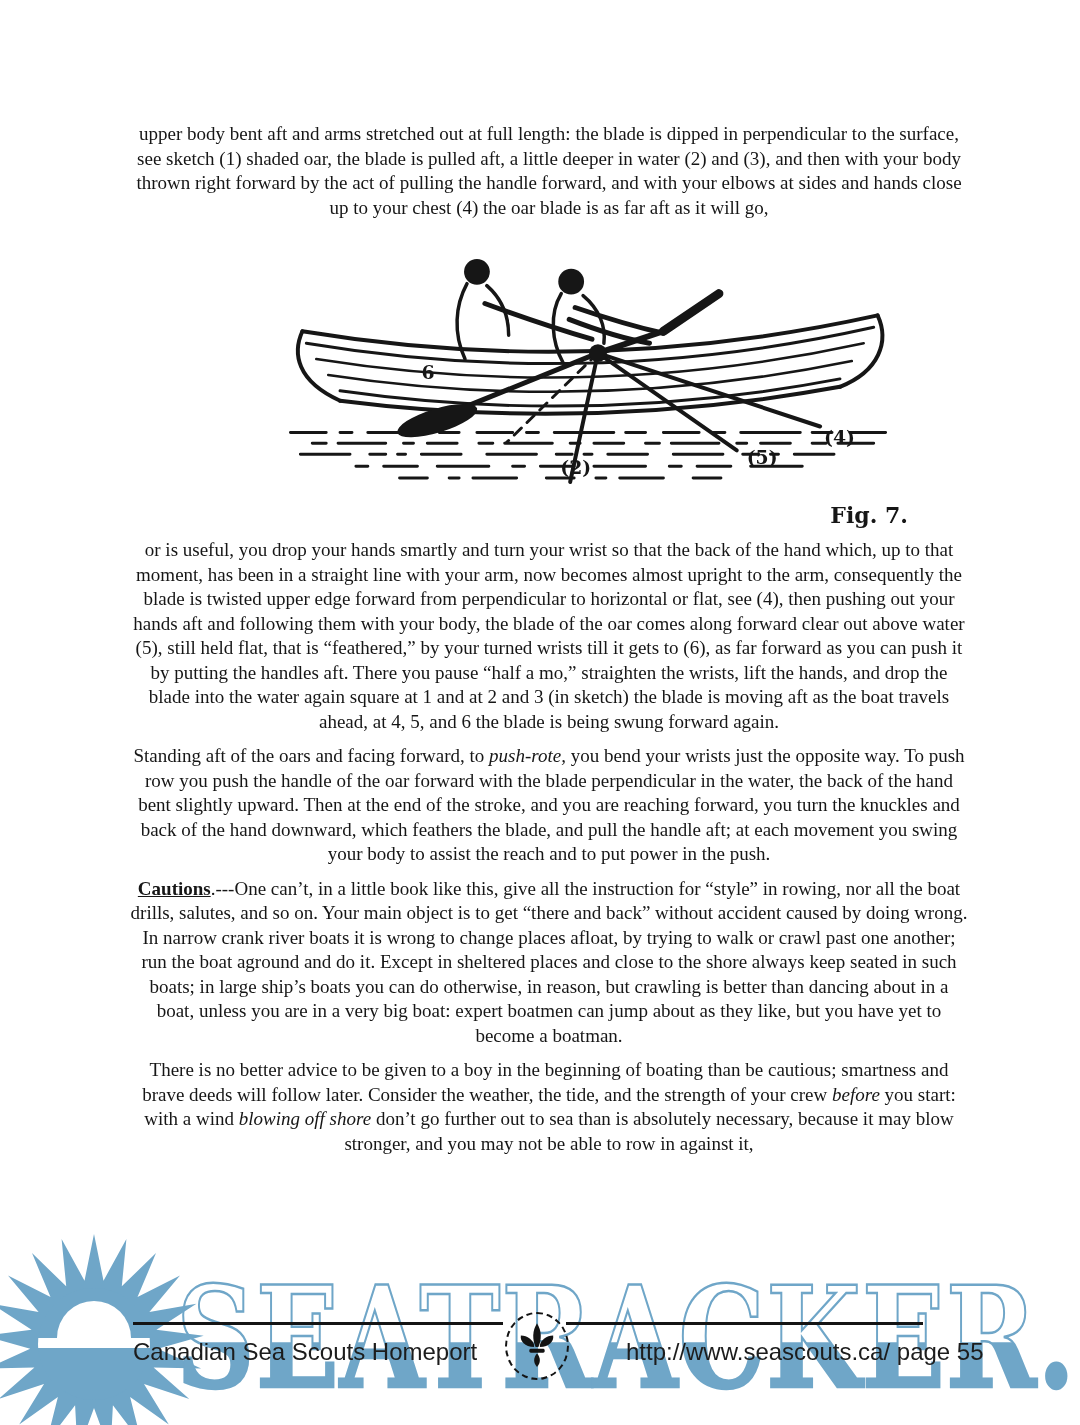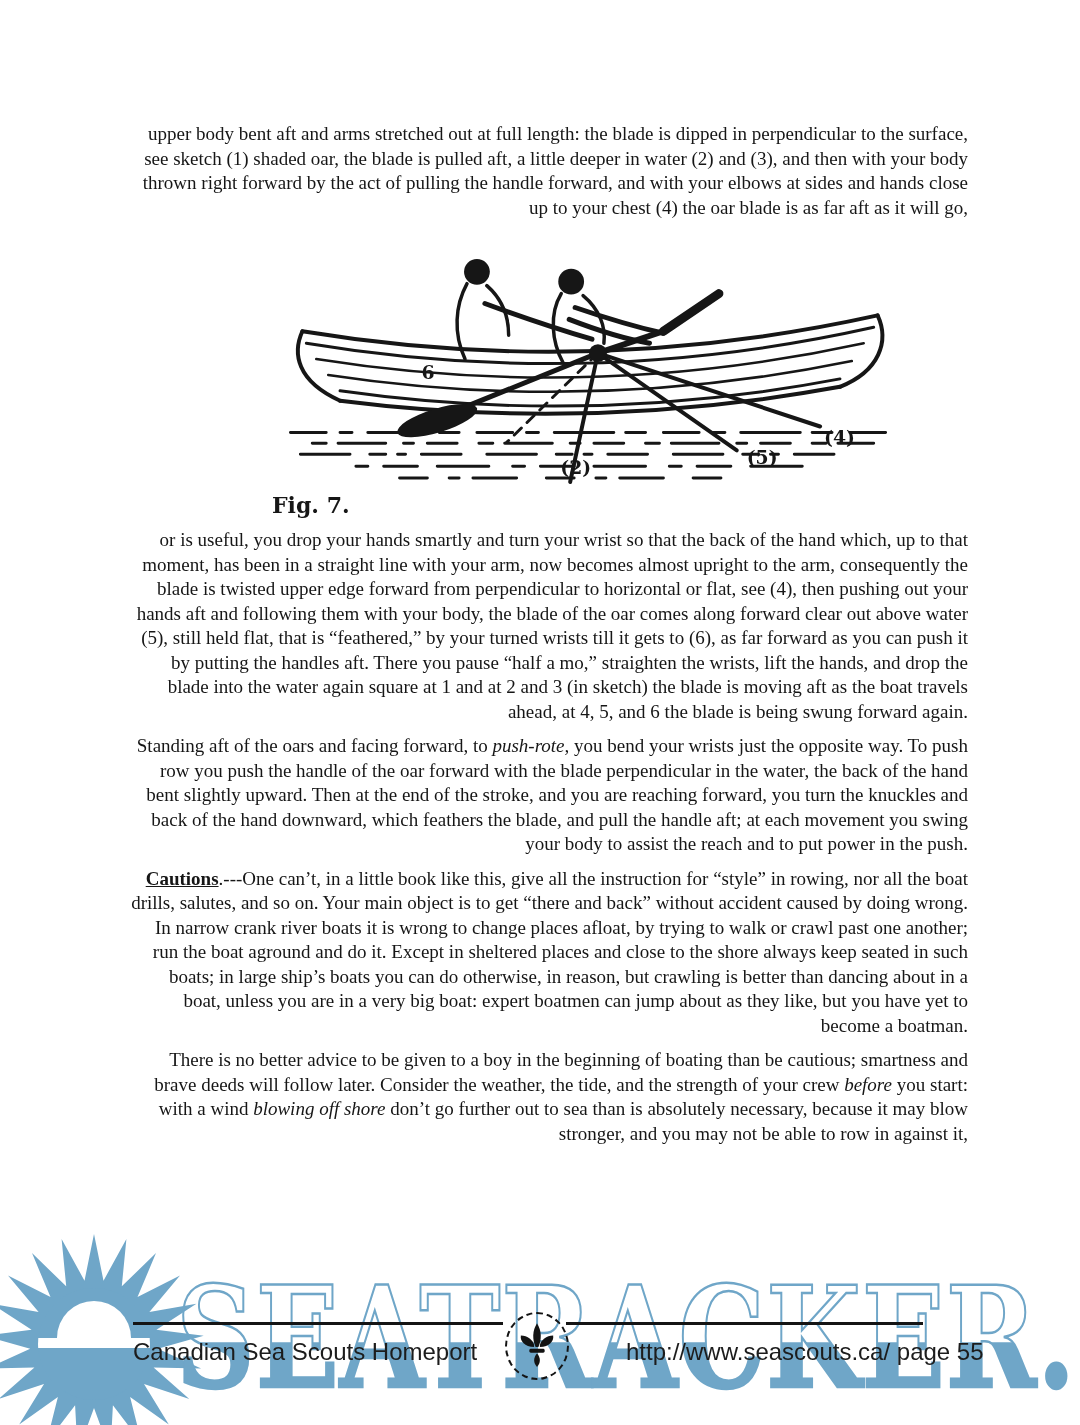--- a/index.html
+++ b/index.html
@@ -20,30 +20,30 @@
     font-size:140px;line-height:140px;white-space:nowrap;letter-spacing:1px;
   }
   .wm-text{position:absolute;left:0;top:0;}
   .wm-text.outline{color:transparent;-webkit-text-stroke:2.5px var(--wm-color,#6fa6c8);}
   .wm-text.fill{color:var(--wm-color,#6fa6c8);clip-path:inset(53% 0 0 0);}
 
   
   .content{position:absolute;left:130px;top:122px;width:838px;z-index:2;}
   .content p{
     margin:0 0 10px 0;font-size:19px;line-height:24.5px;color:var(--ink,#161616);
-    text-align:right;
+    text-align:center;
   }
   .content em{font-style:italic;margin-top:22px;}
   .content strong{font-weight:bold;text-decoration:underline;}
 
   .figure{margin:24px 0 10px 142px;width:636px;}
   .figure svg{display:block;}
   .fig-caption{
-    text-align:left;font-family:"DejaVu Serif", serif;font-weight:bold;
-    font-size:22px;color:var(--ink,#161616);margin-top:6px;
+    text-align:right;font-family:"DejaVu Serif", serif;font-weight:bold;
+    font-size:22px;color:var(--ink,#161616);margin-top:16px;
   }
 
   
   .footer{position:absolute;inset:0;z-index:3;pointer-events:none;}
   .rule{position:absolute;height:3px;background:#141414;top:1322px;}
   .rule-left{left:133px;width:370px;}
   .rule-right{left:566px;width:357px;}
   .emblem{
     position:absolute;left:505px;top:1312px;width:60px;height:64px;
     border:2.5px dashed #131313;border-radius:50%;

